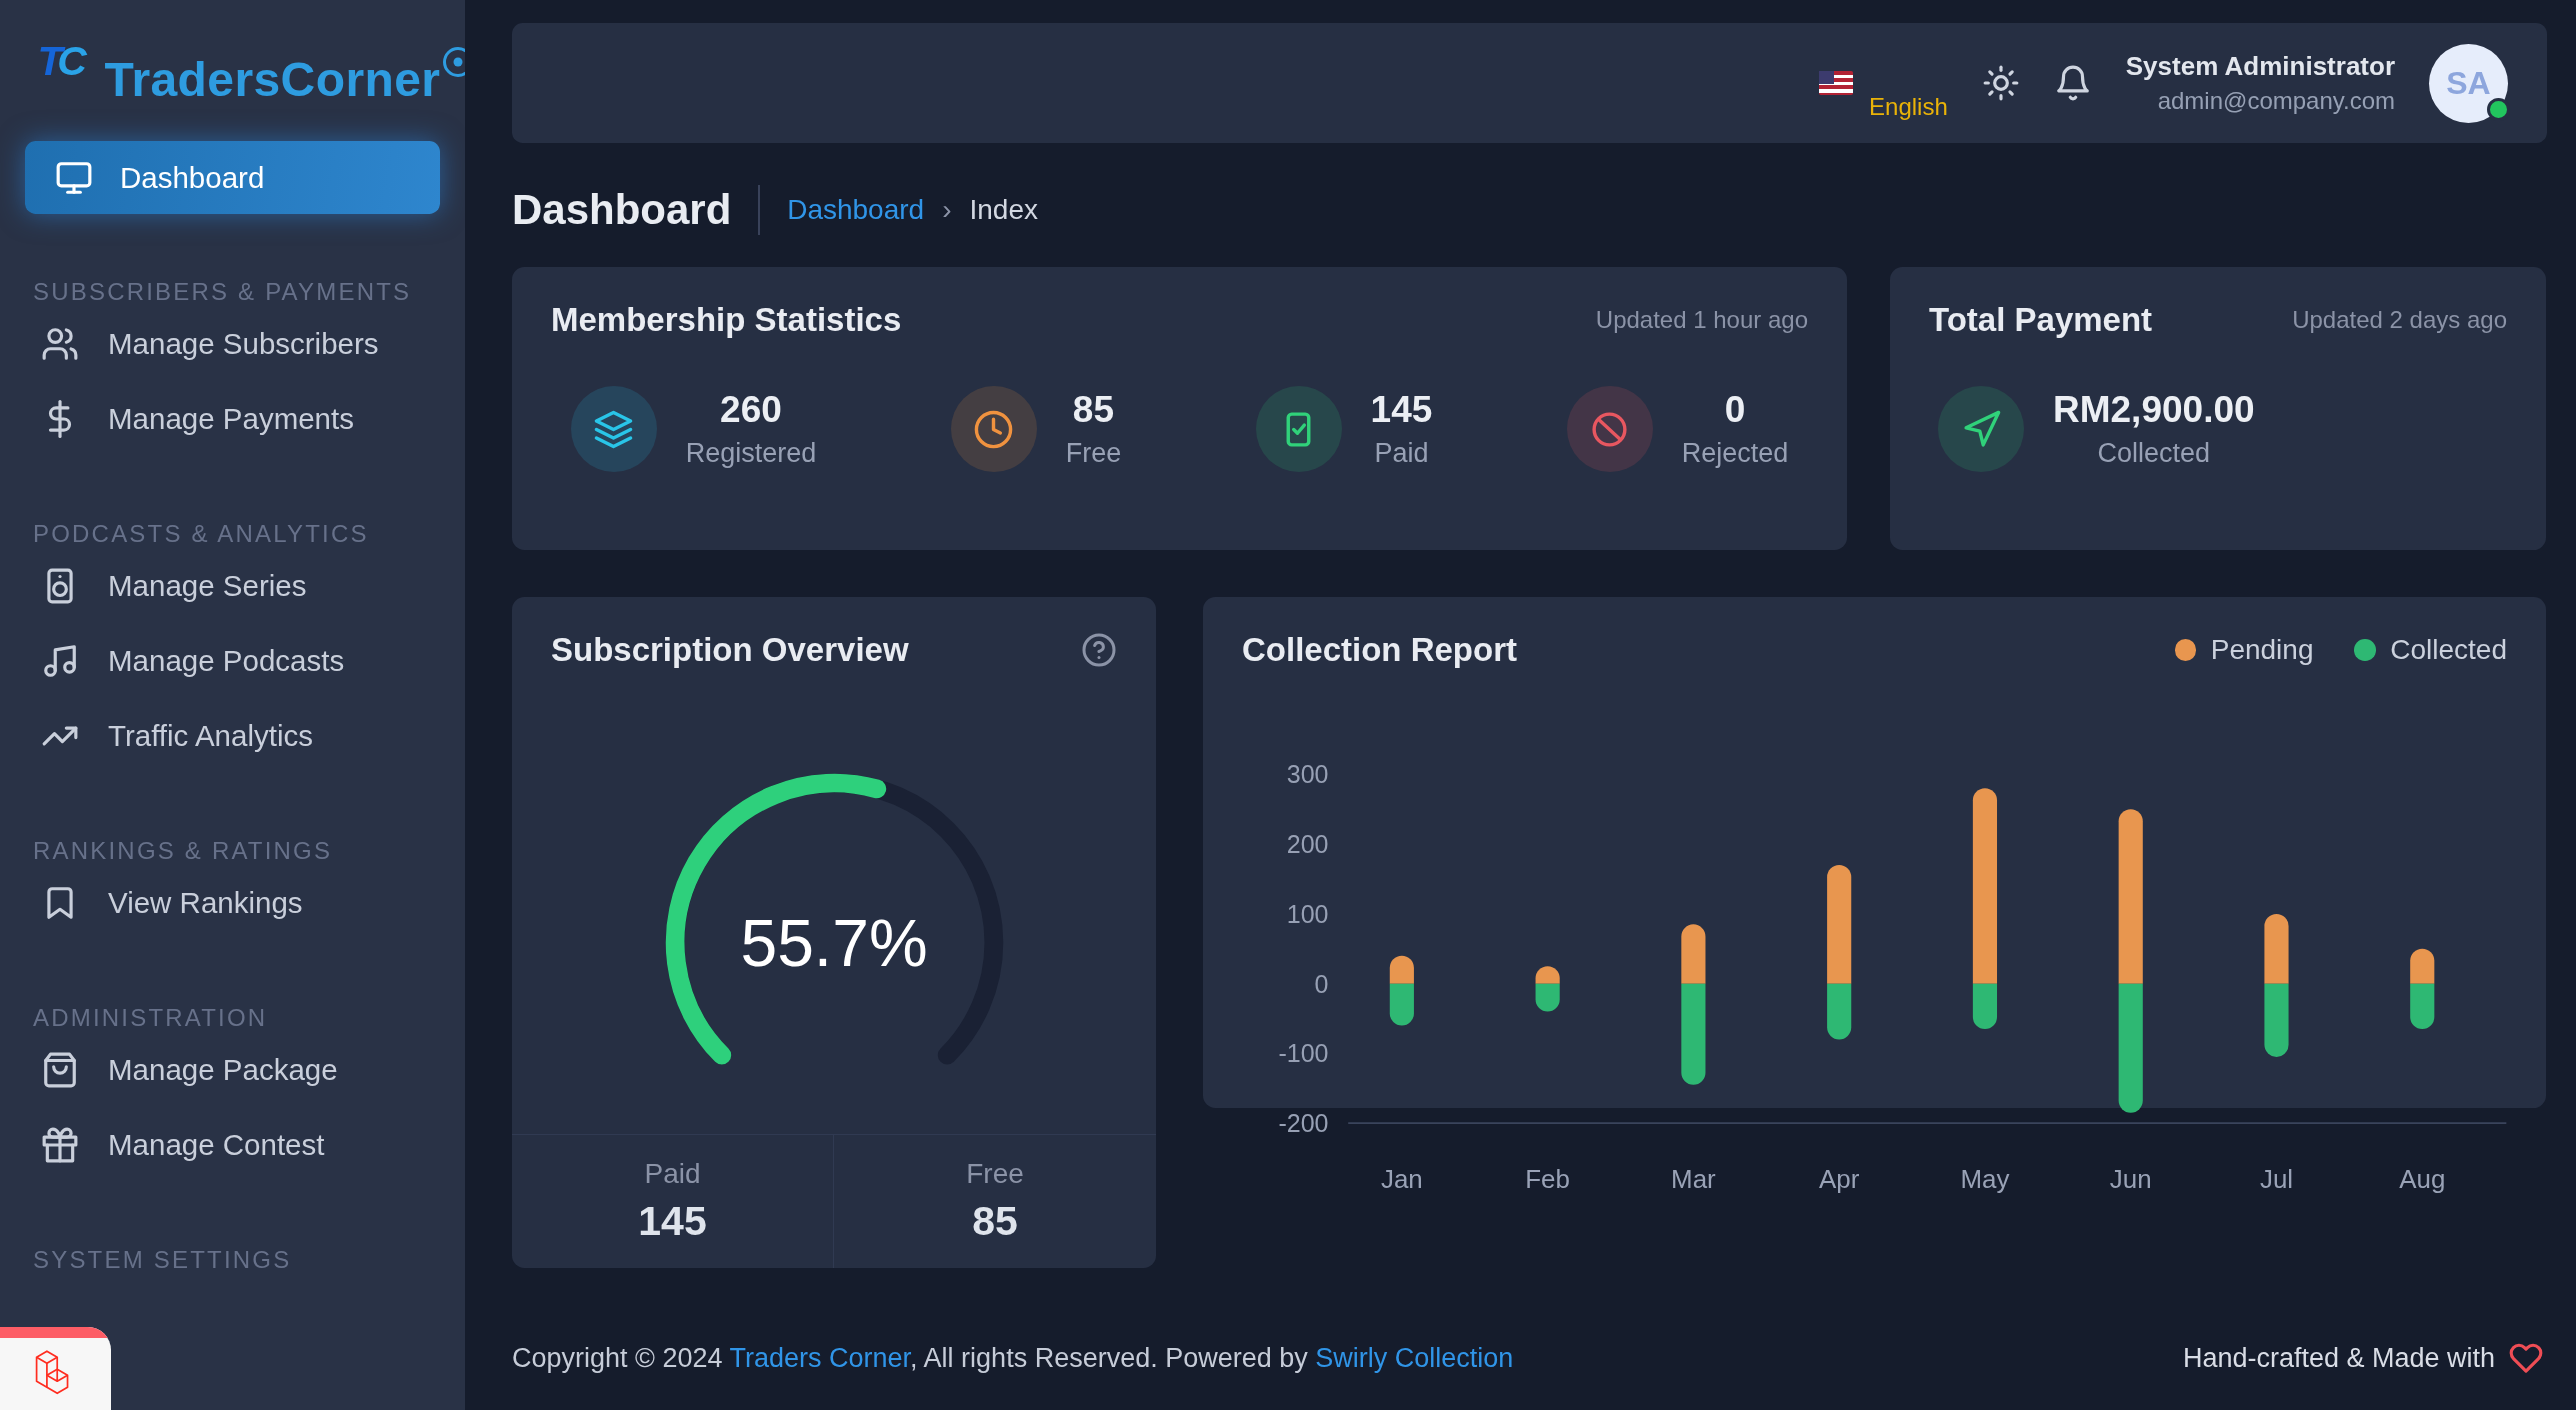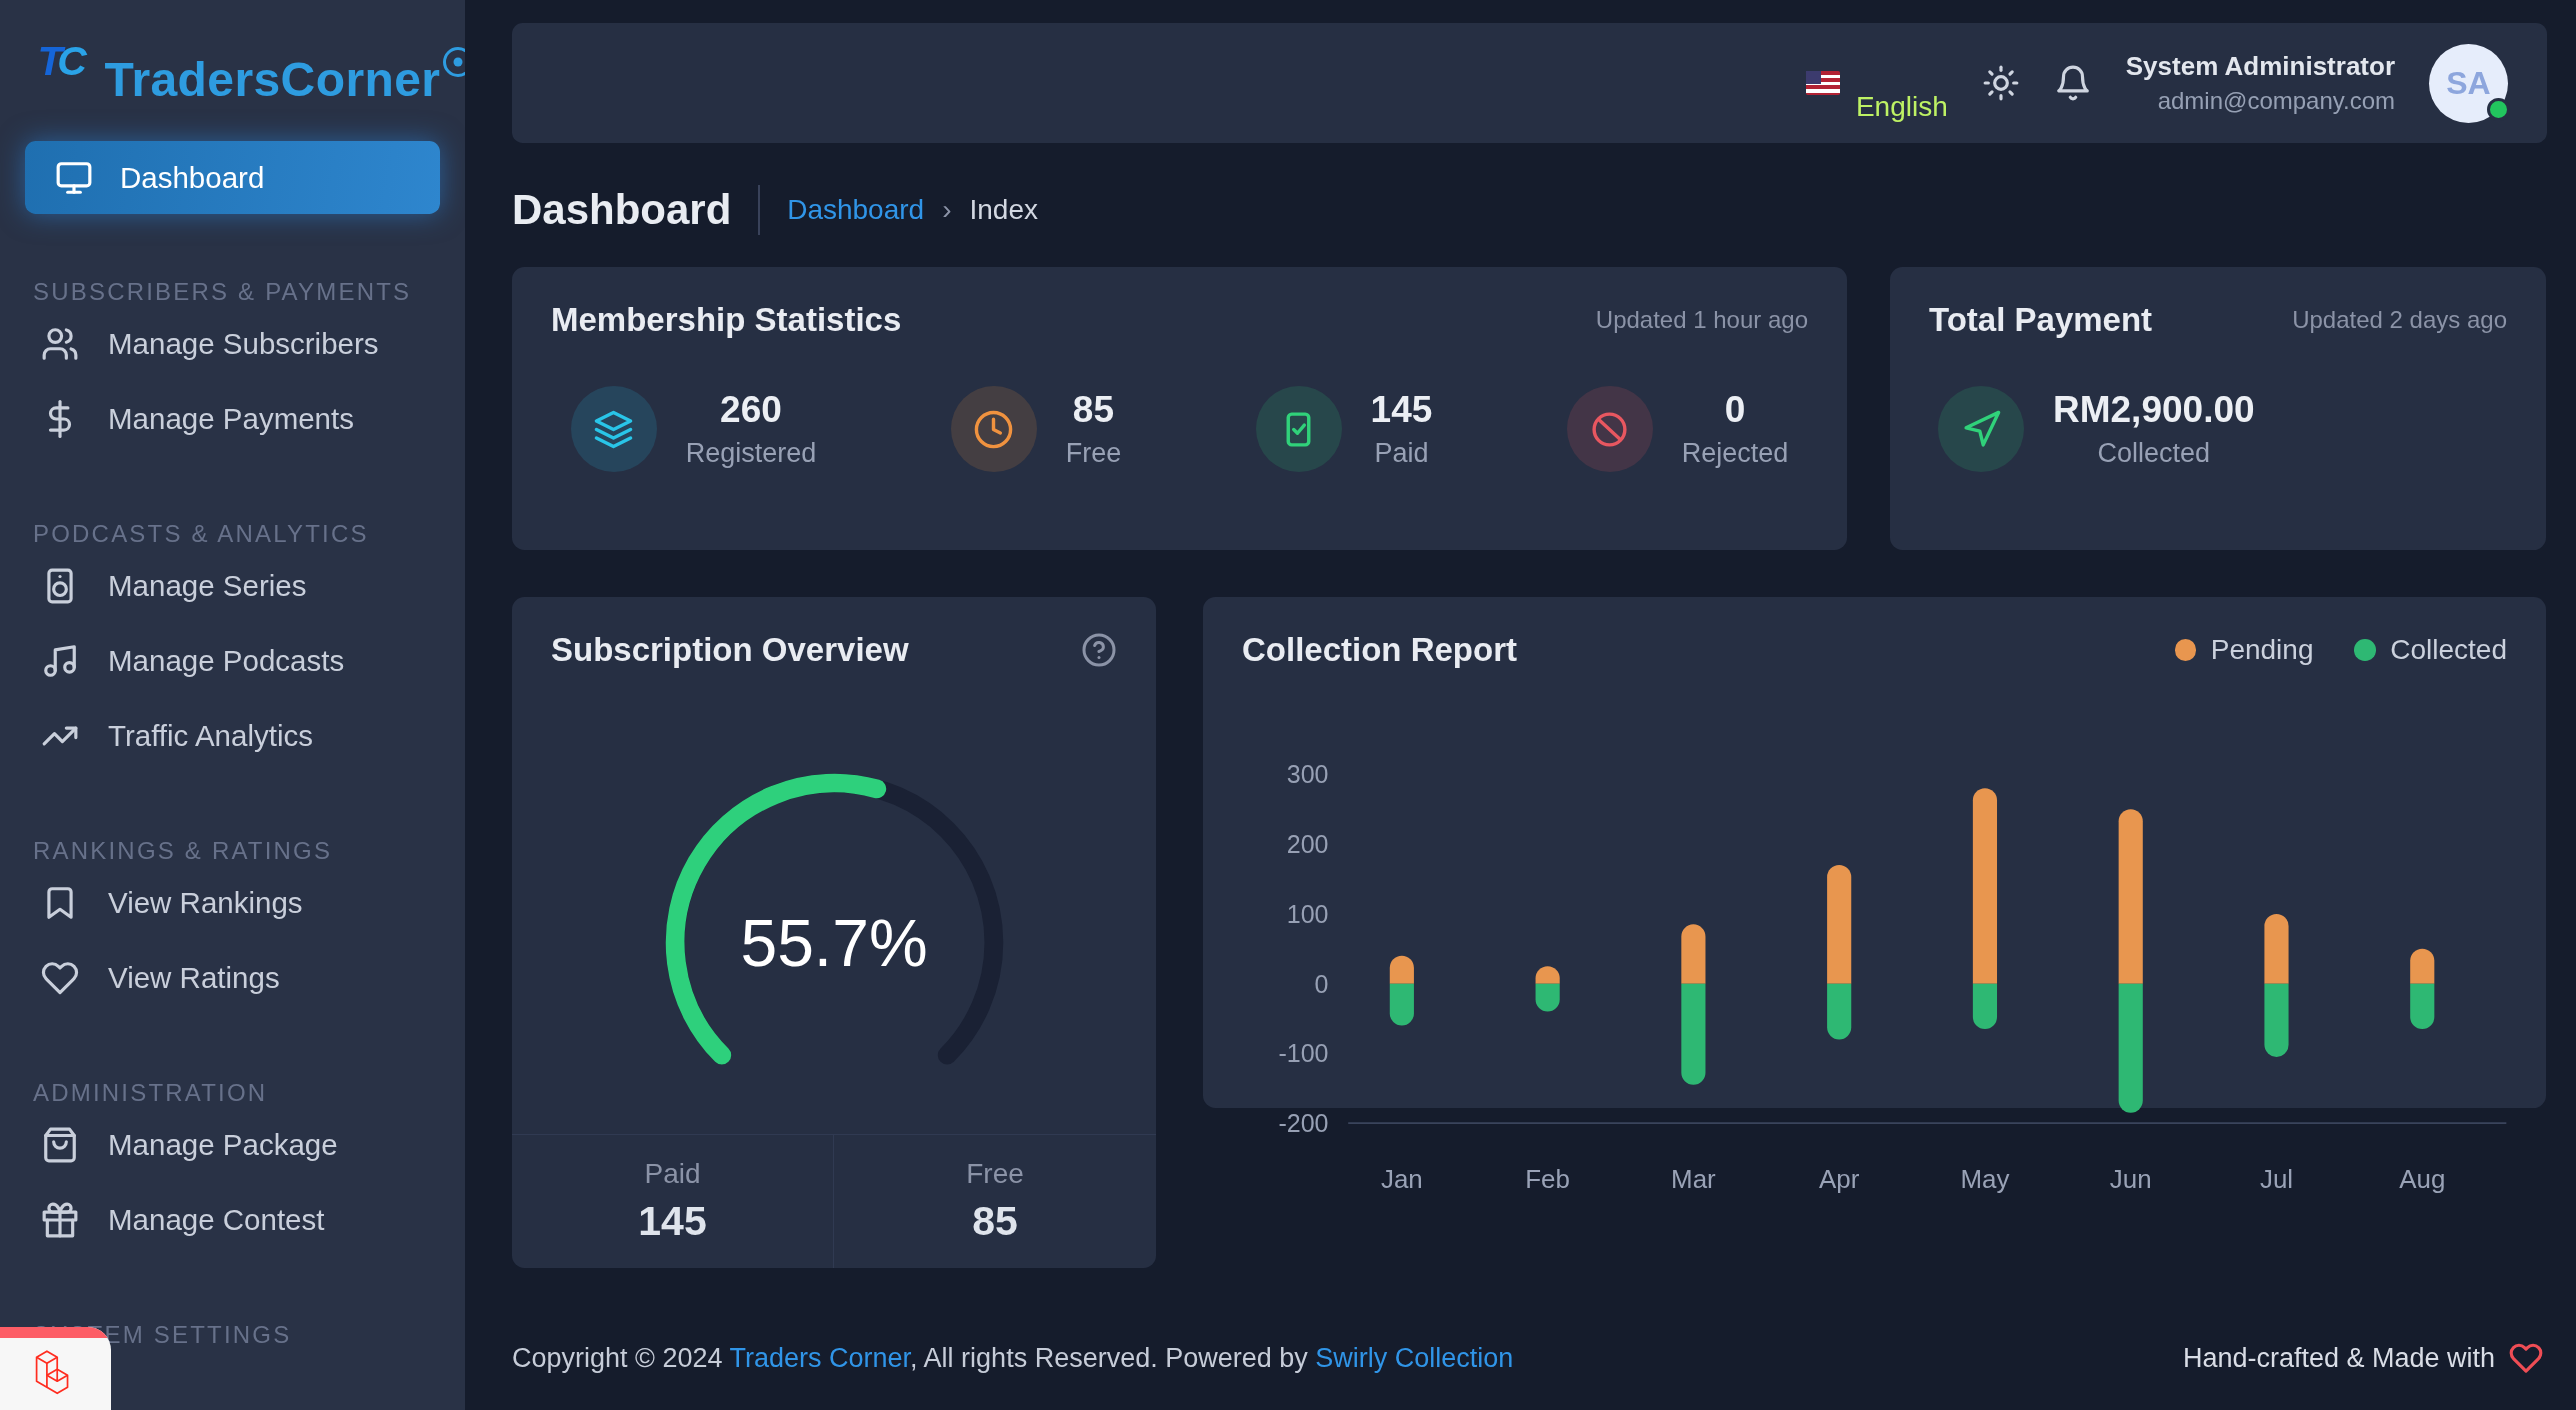--- a/index.html
+++ b/index.html
@@ -56,21 +56,21 @@
 
   .topbar {
     height:120px; background:#262f43; border-radius:10.7px;
     display:flex; align-items:center; justify-content:flex-end;
     gap:34px; padding:0 39px;
   }
   .lang { display:flex; align-items:center; gap:16px; cursor:pointer; }
   .flag { width:34px; height:24px; border-radius:1.8px;
     background:repeating-linear-gradient(#b22234 0 3.6px,#ffffff 3.6px 7.2px); position:relative; }
   .flag::after { content:""; position:absolute; top:0; left:0; width:15px; height:13.4px; background:#3c3b6e; }
-  .lang-label { font-size:28px; color:#bef264;margin-top:48px; }
+  .lang-label { font-size:24px; color:#eab308;margin-top:48px; }
   .icon-btn { cursor:pointer; display:flex; align-items:center; color:#cfd5e0; }
   .user-block { text-align:right; cursor:pointer; }
   .user-name { font-size:26px; font-weight:700; color:#e3e7ee; }
   .user-email { font-size:24px; color:#96a0b4; margin-top:5.4px; }
   .avatar { position:relative; width:79px; height:79px; border-radius:50%;
     background:#e6edfb; color:#8da6dd; font-size:32px; font-weight:700;
     display:flex; align-items:center; justify-content:center; cursor:pointer; }
   .avatar .status-dot { position:absolute; right:-1.8px; bottom:1.8px; width:23px; height:23px;
     border-radius:50%; background:#22c55e; border:3.6px solid #262f43; }
 
@@ -209,28 +209,20 @@
     </div>
 
     <div class="section-title">RANKINGS &amp; RATINGS</div>
     <div class="nav-item">
       <span style="display:flex">
         <svg width="38" height="38" viewBox="0 0 24 24" fill="none" stroke="currentColor" stroke-width="2" stroke-linecap="round" stroke-linejoin="round">
             <path d="M19 21l-7-5-7 5V5a2 2 0 0 1 2-2h10a2 2 0 0 1 2 2z"></path>
           </svg>
       </span>
       <span>View Rankings</span>
-    </div>
-    <div class="nav-item">
-      <span style="display:flex">
-        <svg width="38" height="38" viewBox="0 0 24 24" fill="none" stroke="currentColor" stroke-width="2" stroke-linecap="round" stroke-linejoin="round">
-            <path d="M20.84 4.61a5.5 5.5 0 0 0-7.78 0L12 5.67l-1.06-1.06a5.5 5.5 0 0 0-7.78 7.78l1.06 1.06L12 21.23l7.78-7.78 1.06-1.06a5.5 5.5 0 0 0 0-7.78z"></path>
-          </svg>
-      </span>
-      <span>View Ratings</span>
     </div>
 
     <div class="section-title">ADMINISTRATION</div>
     <div class="nav-item">
       <span style="display:flex">
         <svg width="38" height="38" viewBox="0 0 24 24" fill="none" stroke="currentColor" stroke-width="2" stroke-linecap="round" stroke-linejoin="round">
             <path d="M6 2L3 6v14a2 2 0 0 0 2 2h14a2 2 0 0 0 2-2V6l-3-4z"></path>
             <line x1="3" y1="6" x2="21" y2="6"></line>
             <path d="M16 10a4 4 0 0 1-8 0"></path>
           </svg>

